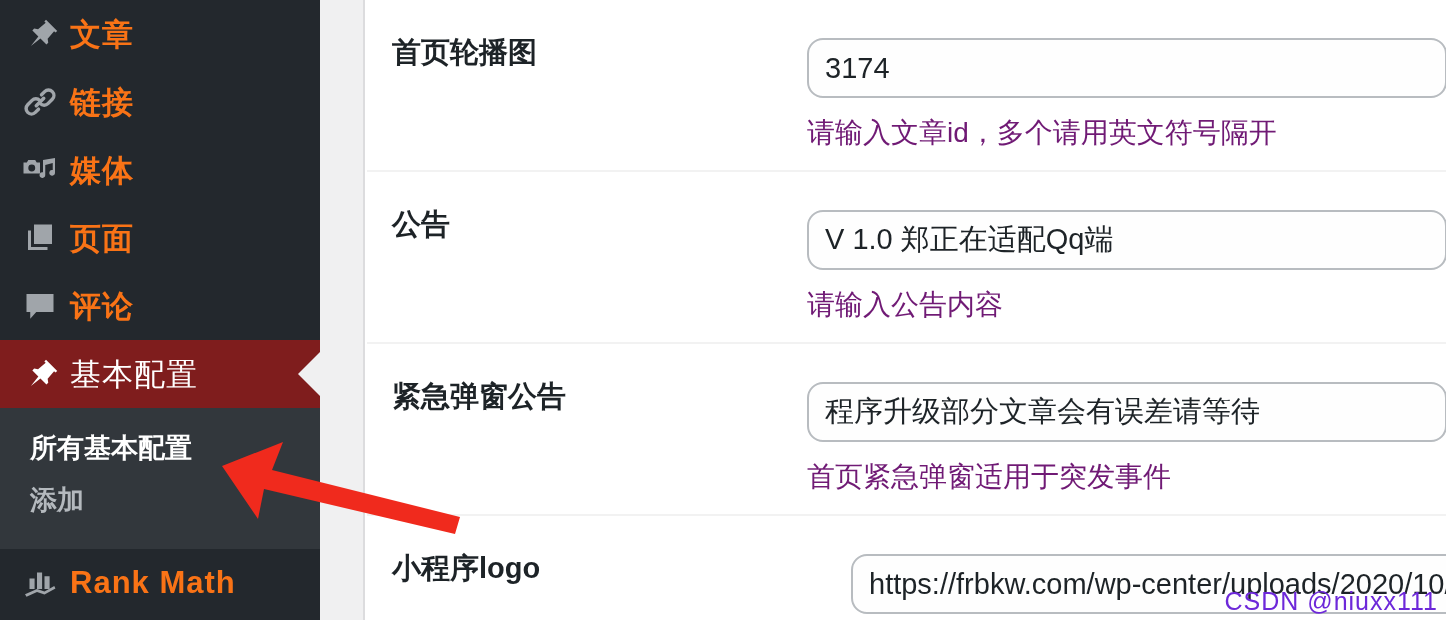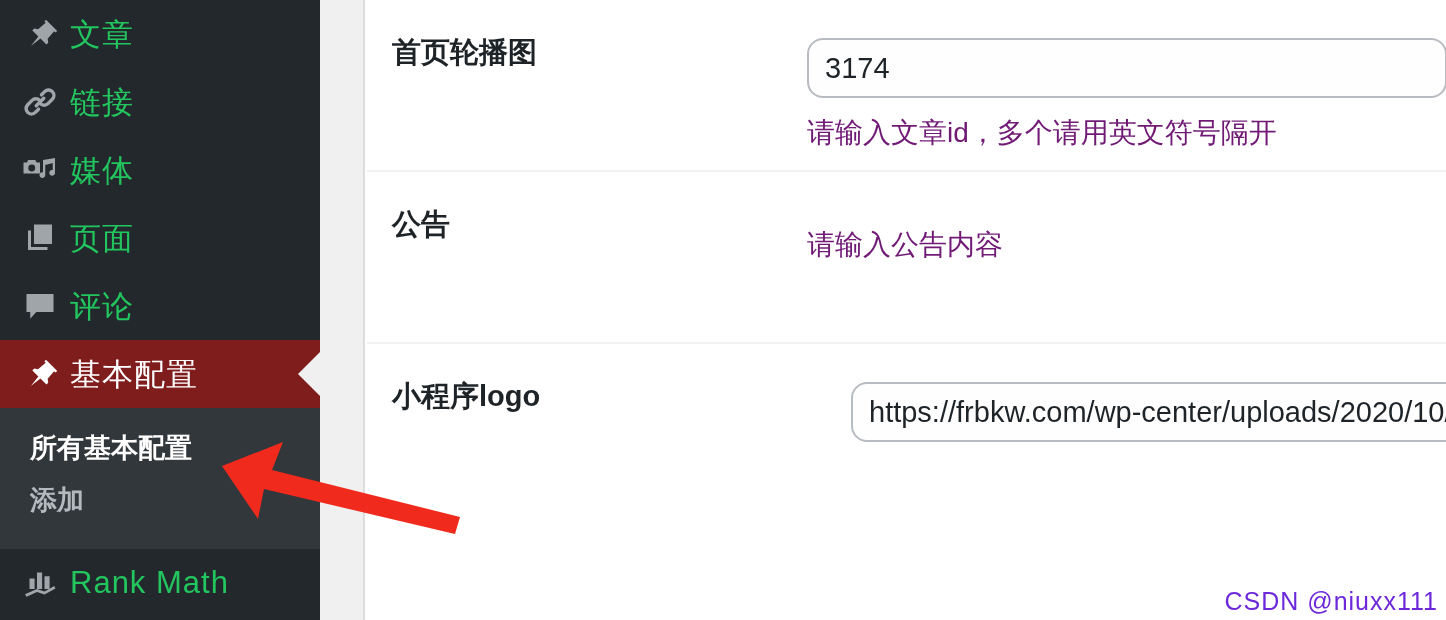--- a/index.html
+++ b/index.html
@@ -49,24 +49,24 @@
     justify-content: center;
     margin-right: 8px;
   }
   .menu-item .mi-icon svg {
     width: 36px;
     height: 36px;
     display: block;
   }
   .menu-item .mi-label {
     font-size: 31px;
-    color: #22c55e;
+    color: #f97316;
     letter-spacing: 1px;
     line-height: 1;
-    font-weight: 400;
+    font-weight: 700;
   }
   .menu-item.active {
     background: #7f1d1d;
   }
   .menu-item.active .mi-label {
     color: #ffffff;
     font-weight: 400;
   }
   .menu-item.active .arrow-marker {
     position: absolute;
@@ -292,24 +292,32 @@
       <div class="row-label">首页轮播图</div>
       <div class="row-field">
         <input class="field-input" type="text" value="3174" style="">
         <div class="field-help">请输入文章id，多个请用英文符号隔开</div>
       </div>
     </div>
 
     <div class="form-row row-2">
       <div class="row-label">公告</div>
       <div class="row-field">
+        <input class="field-input" type="text" value="V 1.0 郑正在适配Qq端" style="">
         <div class="field-help">请输入公告内容</div>
       </div>
     </div>
 
+    <div class="form-row row-3">
+      <div class="row-label">紧急弹窗公告</div>
+      <div class="row-field">
+        <input class="field-input" type="text" value="程序升级部分文章会有误差请等待" style="">
+        <div class="field-help">首页紧急弹窗适用于突发事件</div>
+      </div>
+    </div>
 
     <div class="form-row row-4">
       <div class="row-label">小程序logo</div>
       <div class="row-field">
         <input class="field-input" type="text" value="https://frbkw.com/wp-center/uploads/2020/10/" style="">
       </div>
     </div>
 
   </main>
 

